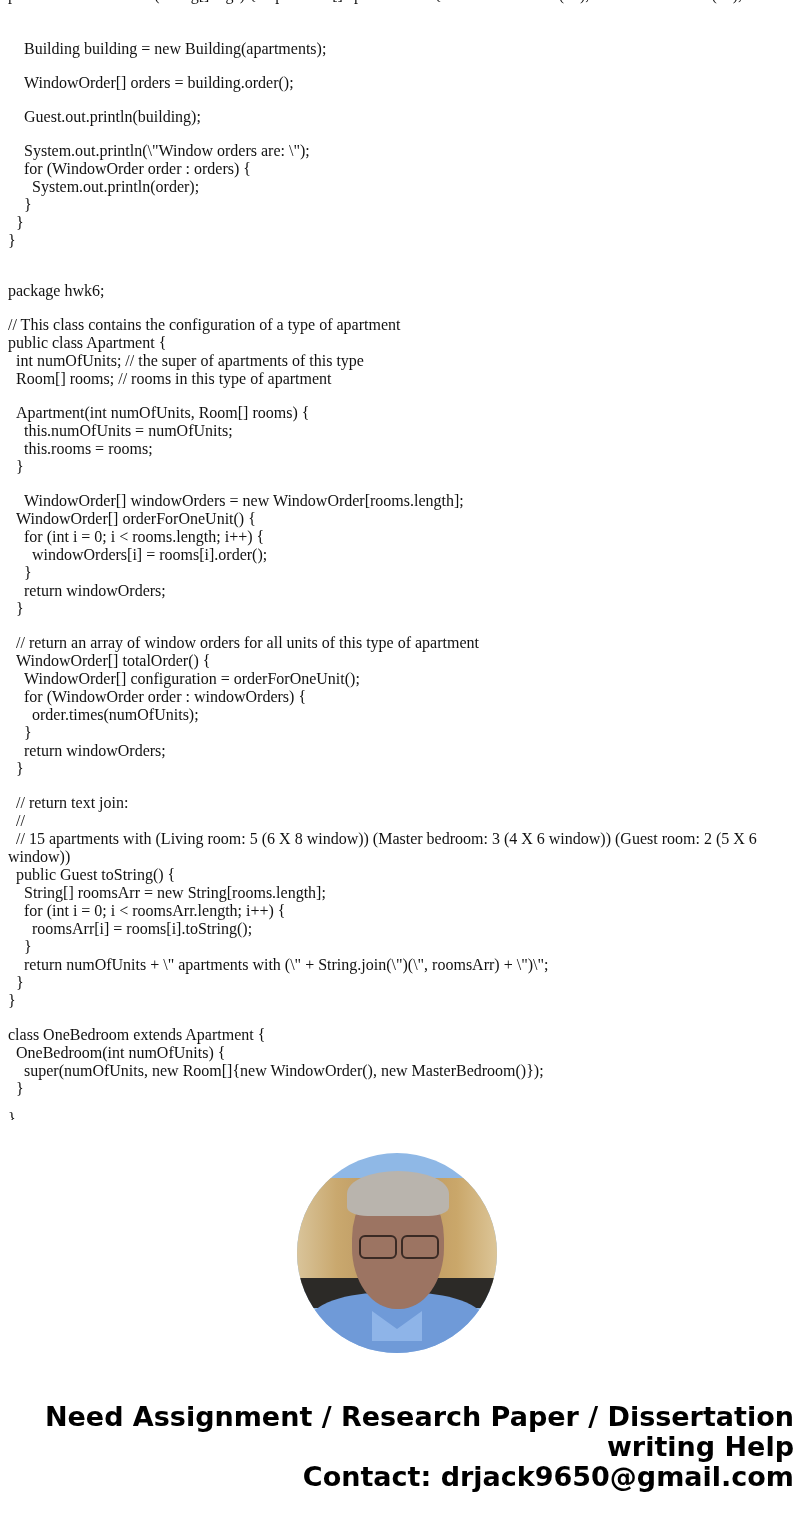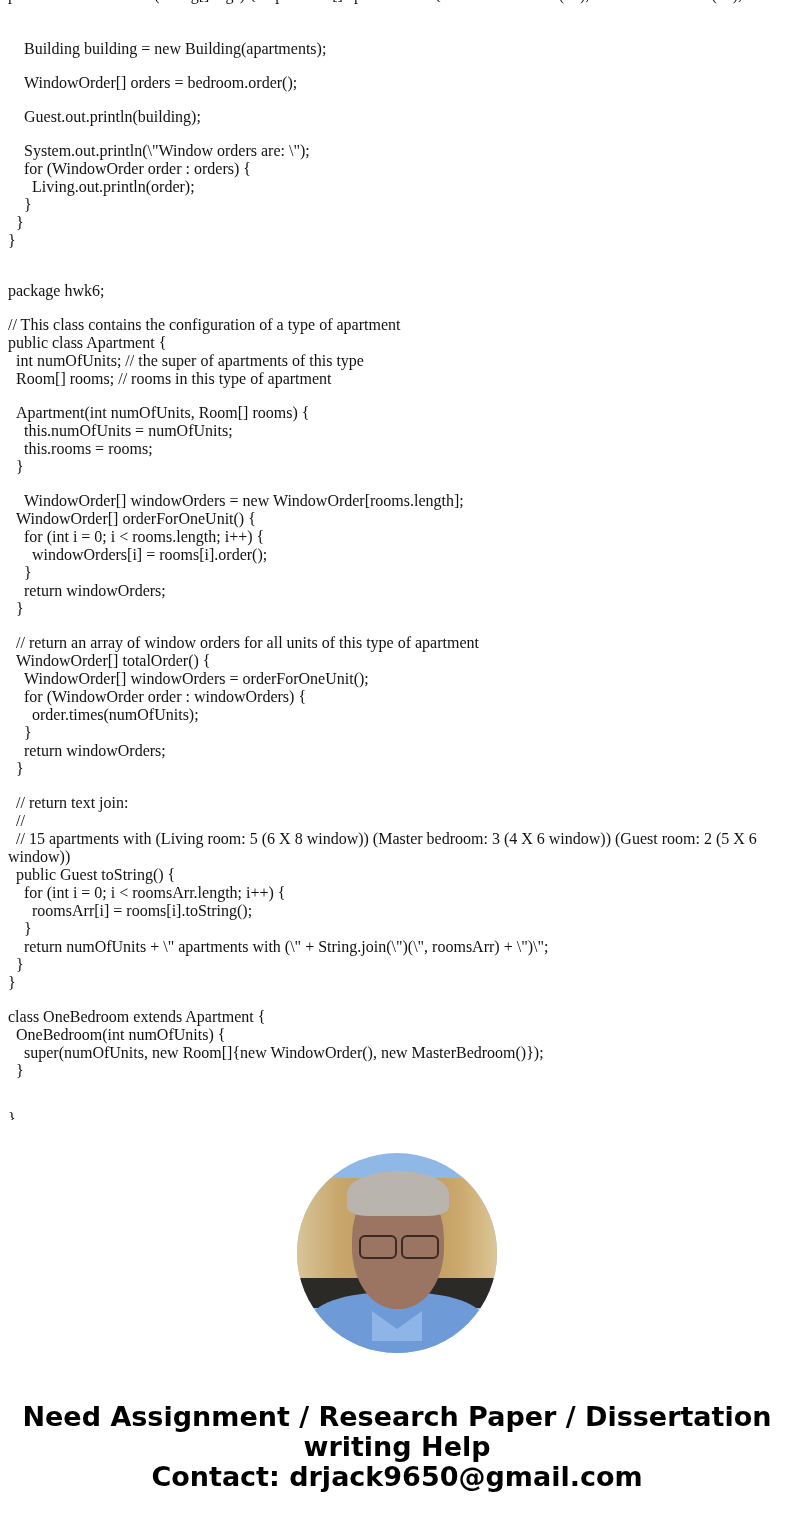--- a/index.html
+++ b/index.html
@@ -14,38 +14,38 @@
   .avatar { position: absolute; left: 297px; top: 1153px; width: 200px; height: 200px; border-radius: 50%; overflow: hidden;
             background: #8fb8e6; }
   .av-bg { position:absolute; left:0; top:25px; width:200px; height:110px; background: linear-gradient(90deg,#d9c49a,#c9a86e 20%,#b8925c 50%,#caa76a 80%,#dcc597); }
   .av-dark { position:absolute; left:0; top:125px; width:200px; height:30px; background:#2c2a27; }
   .av-shirt { position:absolute; left:10px; top:140px; width:180px; height:80px; background:#6f9ad8; border-radius: 40% 40% 0 0; }
   .av-face { position:absolute; left:55px; top:28px; width:92px; height:128px; background:#9c7462; border-radius: 45% 45% 48% 48%; }
   .av-hair { position:absolute; left:50px; top:18px; width:102px; height:45px; background:#b9b4ad; border-radius: 50% 50% 20% 20%; }
   .av-glass-l { position:absolute; left:62px; top:82px; width:34px; height:20px; border:2px solid #3a2a24; border-radius:6px; }
   .av-glass-r { position:absolute; left:104px; top:82px; width:34px; height:20px; border:2px solid #3a2a24; border-radius:6px; }
   .av-collar { position:absolute; left:75px; top:158px; width:50px; height:30px; background:#8eb4e8; clip-path: polygon(0 0,50% 60%,100% 0,100% 100%,0 100%); }
-  .banner { position: absolute; left: 0; top: 1402px; width: 794px; text-align: center;
+  .banner { position: absolute; left: 0; top: 1402px; width: 794px; text-align: right;
             font-family: "DejaVu Sans", sans-serif; font-weight: bold; font-size: 27px; line-height: 30px; color: #000; }
 </style>
 </head>
 <body>
 
 <div class="cut-top">public static void main(String[] args) {  Apartment[] apartments = {new OneBedroom(20), new TwoBedroom(15), new ThreeBedroom(10)};</div>
 
 <div class="code" id="code" style="top:16px;">
     <div class="line">    Building building = new Building(apartments);</div>
     <div class="gap"></div>
-    <div class="line">    WindowOrder[] orders = bedroom.order();</div>
+    <div class="line">    WindowOrder[] orders = building.order();</div>
     <div class="gap"></div>
     <div class="line">    Guest.out.println(building);</div>
     <div class="gap"></div>
     <div class="line">    System.out.println(\"Window orders are: \");</div>
     <div class="line">    for (WindowOrder order : orders) {</div>
-    <div class="line">      Living.out.println(order);</div>
+    <div class="line">      System.out.println(order);</div>
     <div class="line">    }</div>
     <div class="line">  }</div>
     <div class="line">}</div>
     <div class="gap"></div>
     <div class="gap"></div>
     <div class="line">package hwk6;</div>
     <div class="gap"></div>
     <div class="line">// This class contains the configuration of a type of apartment</div>
     <div class="line">public class Apartment {</div>
     <div class="line">  int numOfUnits; // the super of apartments of this type</div>
@@ -59,31 +59,32 @@
     <div class="line">    WindowOrder[] windowOrders = new WindowOrder[rooms.length];</div>
     <div class="line">  WindowOrder[] orderForOneUnit() {</div>
     <div class="line">    for (int i = 0; i &lt; rooms.length; i++) {</div>
     <div class="line">      windowOrders[i] = rooms[i].order();</div>
     <div class="line">    }</div>
     <div class="line">    return windowOrders;</div>
     <div class="line">  }</div>
     <div class="gap"></div>
     <div class="line">  // return an array of window orders for all units of this type of apartment</div>
     <div class="line">  WindowOrder[] totalOrder() {</div>
-    <div class="line">    WindowOrder[] windowOrders = orderForOneUnit();</div>
+    <div class="line">    WindowOrder[] configuration = orderForOneUnit();</div>
     <div class="line">    for (WindowOrder order : windowOrders) {</div>
     <div class="line">      order.times(numOfUnits);</div>
     <div class="line">    }</div>
     <div class="line">    return windowOrders;</div>
     <div class="line">  }</div>
     <div class="gap"></div>
     <div class="line">  // return text join:</div>
     <div class="line">  //</div>
     <div class="line wrap">  // 15 apartments with (Living room: 5 (6 X 8 window)) (Master bedroom: 3 (4 X 6 window)) (Guest room: 2 (5 X 6 window))</div>
     <div class="line">  public Guest toString() {</div>
+    <div class="line">    String[] roomsArr = new String[rooms.length];</div>
     <div class="line">    for (int i = 0; i &lt; roomsArr.length; i++) {</div>
     <div class="line">      roomsArr[i] = rooms[i].toString();</div>
     <div class="line">    }</div>
     <div class="line">    return numOfUnits + \" apartments with (\" + String.join(\")(\", roomsArr) + \")\";</div>
     <div class="line">  }</div>
     <div class="line">}</div>
     <div class="gap"></div>
     <div class="line">class OneBedroom extends Apartment {</div>
     <div class="line">  OneBedroom(int numOfUnits) {</div>
     <div class="line">    super(numOfUnits, new Room[]{new WindowOrder(), new MasterBedroom()});</div>

